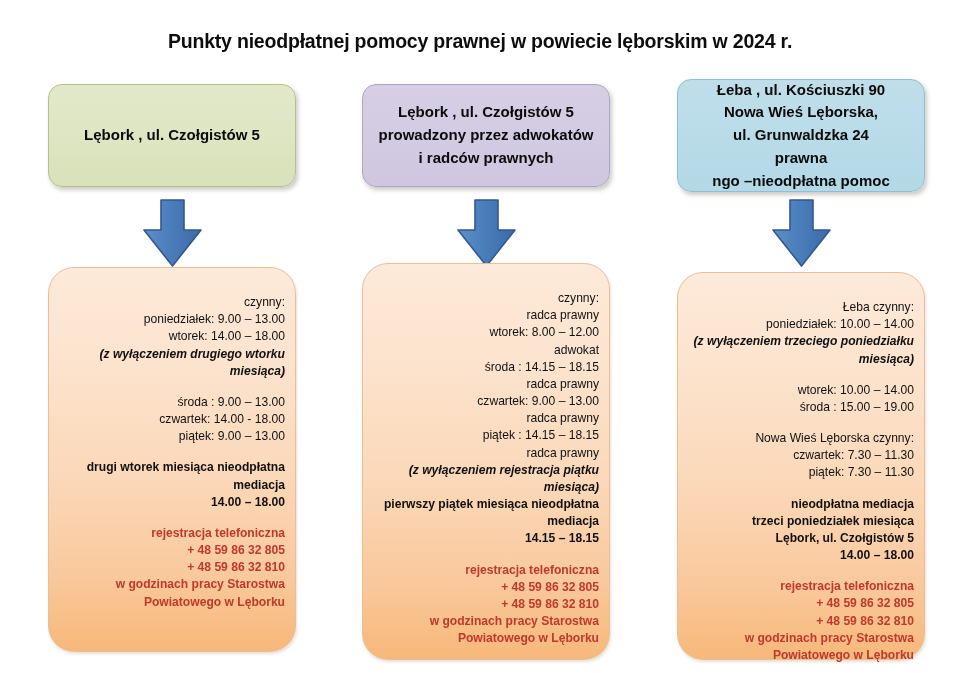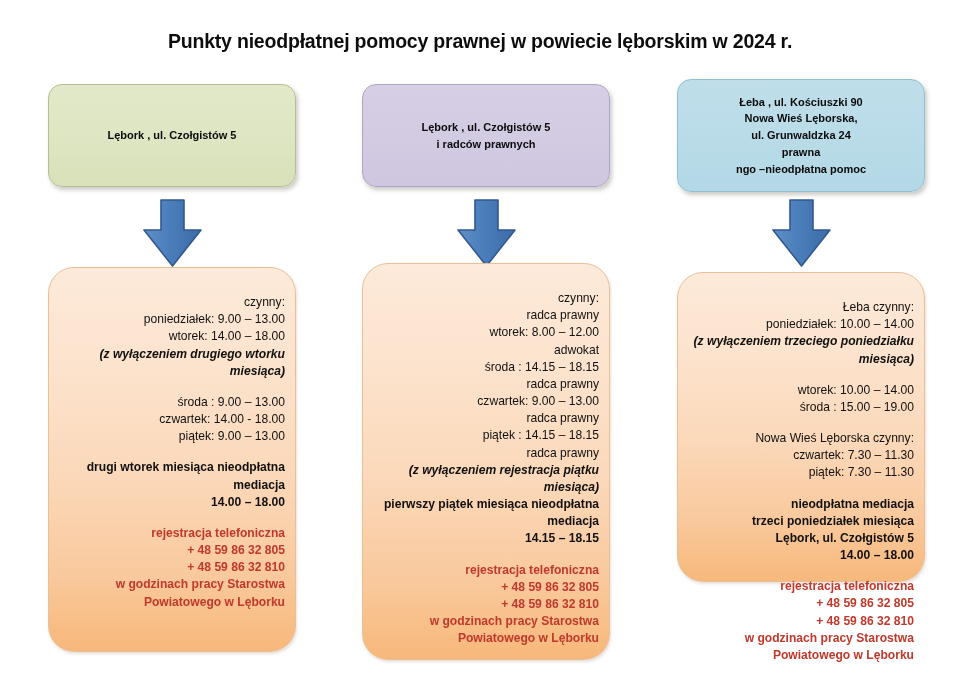--- a/index.html
+++ b/index.html
@@ -53,21 +53,21 @@
     width: 248px;
     box-sizing: border-box;
     border-radius: 14px;
     border: 1px solid rgba(120,110,100,0.55);
     box-shadow: 2px 3px 4px rgba(90,80,70,0.30);
     display: flex;
     align-items: center;
     justify-content: center;
     text-align: center;
     padding: 6px 10px;
-    font-size: 11px;
+    font-size: 15px;
     font-weight: bold;
     color: #0b0b0b;
     line-height: 1.52;
   }
   .hb-1 {
     top: 84px;
     height: 103px;
     background: linear-gradient(180deg, #e2e9ca 0%, #dde5c2 55%, #d8e1b9 100%);
     border-color: #b5bf92;
   }
@@ -114,21 +114,21 @@
                 #f7b87a 100%);
     box-shadow: 1px 2px 3px rgba(140,110,80,0.22);
     padding: 26px 10px 14px 10px;
     text-align: right;
     color: #111111;
     font-size: 12.1px;
     line-height: 1.42;
   }
   .p-1 { top: 267px; height: 385px; }
   .p-2 { top: 263px; height: 397px; }
-  .p-3 { top: 272px; height: 310px; }
+  .p-3 { top: 272px; height: 388px; }
 
   .panel .ln { display: block; }
   .panel .b    { font-weight: bold; }
   .panel .bi   { font-weight: bold; font-style: italic; }
   .panel .red  { color: #c0392b; font-weight: bold; }
   .panel .gap  { display: block; height: 14px; }
   .block { display: block; }
 </style>
 </head>
 <body>
@@ -177,20 +177,21 @@
             <span class="ln red">w godzinach  pracy Starostwa</span>
             <span class="ln red">Powiatowego w Lęborku</span>
           </span></span>
     </div>
   </div>
 
   <div class="col col-2">
     <div class="header-box hb-2">
       <span class="lines">
           <span class="ln">Lębork , ul. Czołgistów 5</span>
+          <span class="ln">prowadzony przez adwokatów</span>
           <span class="ln">i radców prawnych</span>
         </span>
     </div>
     <div class="arrow-wrap aw-2">
       <svg viewBox="0 0 95 72" xmlns="http://www.w3.org/2000/svg" aria-hidden="true">
         <defs>
           <linearGradient id="ag2" x1="0" y1="0" x2="1" y2="0">
             <stop offset="0%" stop-color="#5f8fc7"></stop>
             <stop offset="45%" stop-color="#4a7ebb"></stop>
             <stop offset="100%" stop-color="#3d6ba6"></stop>

